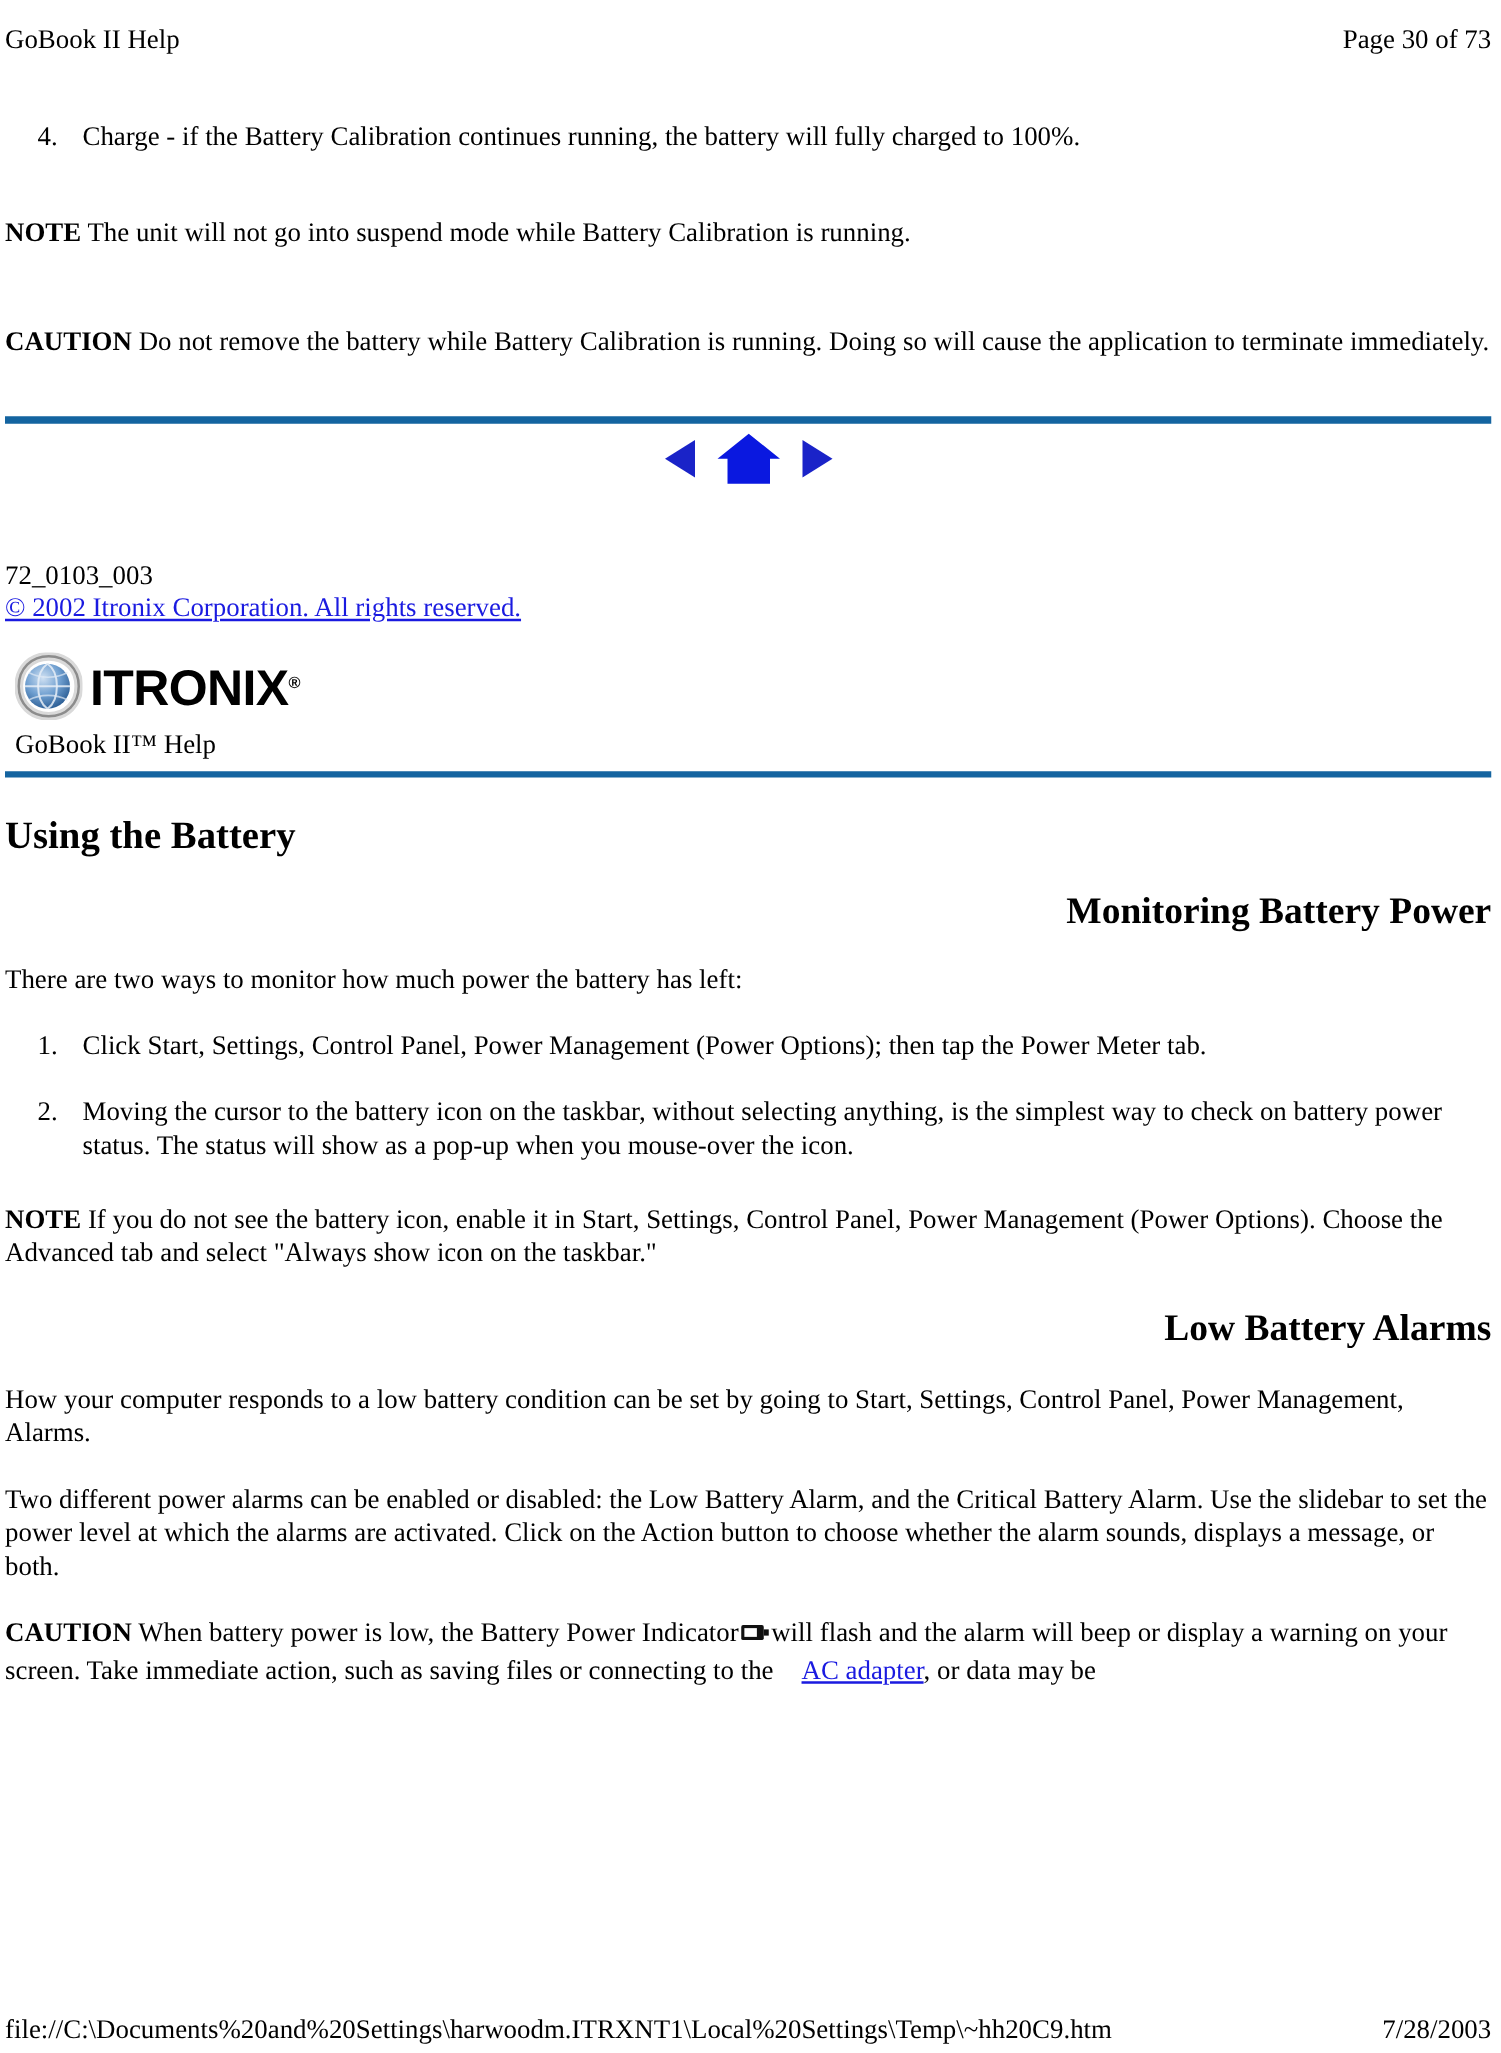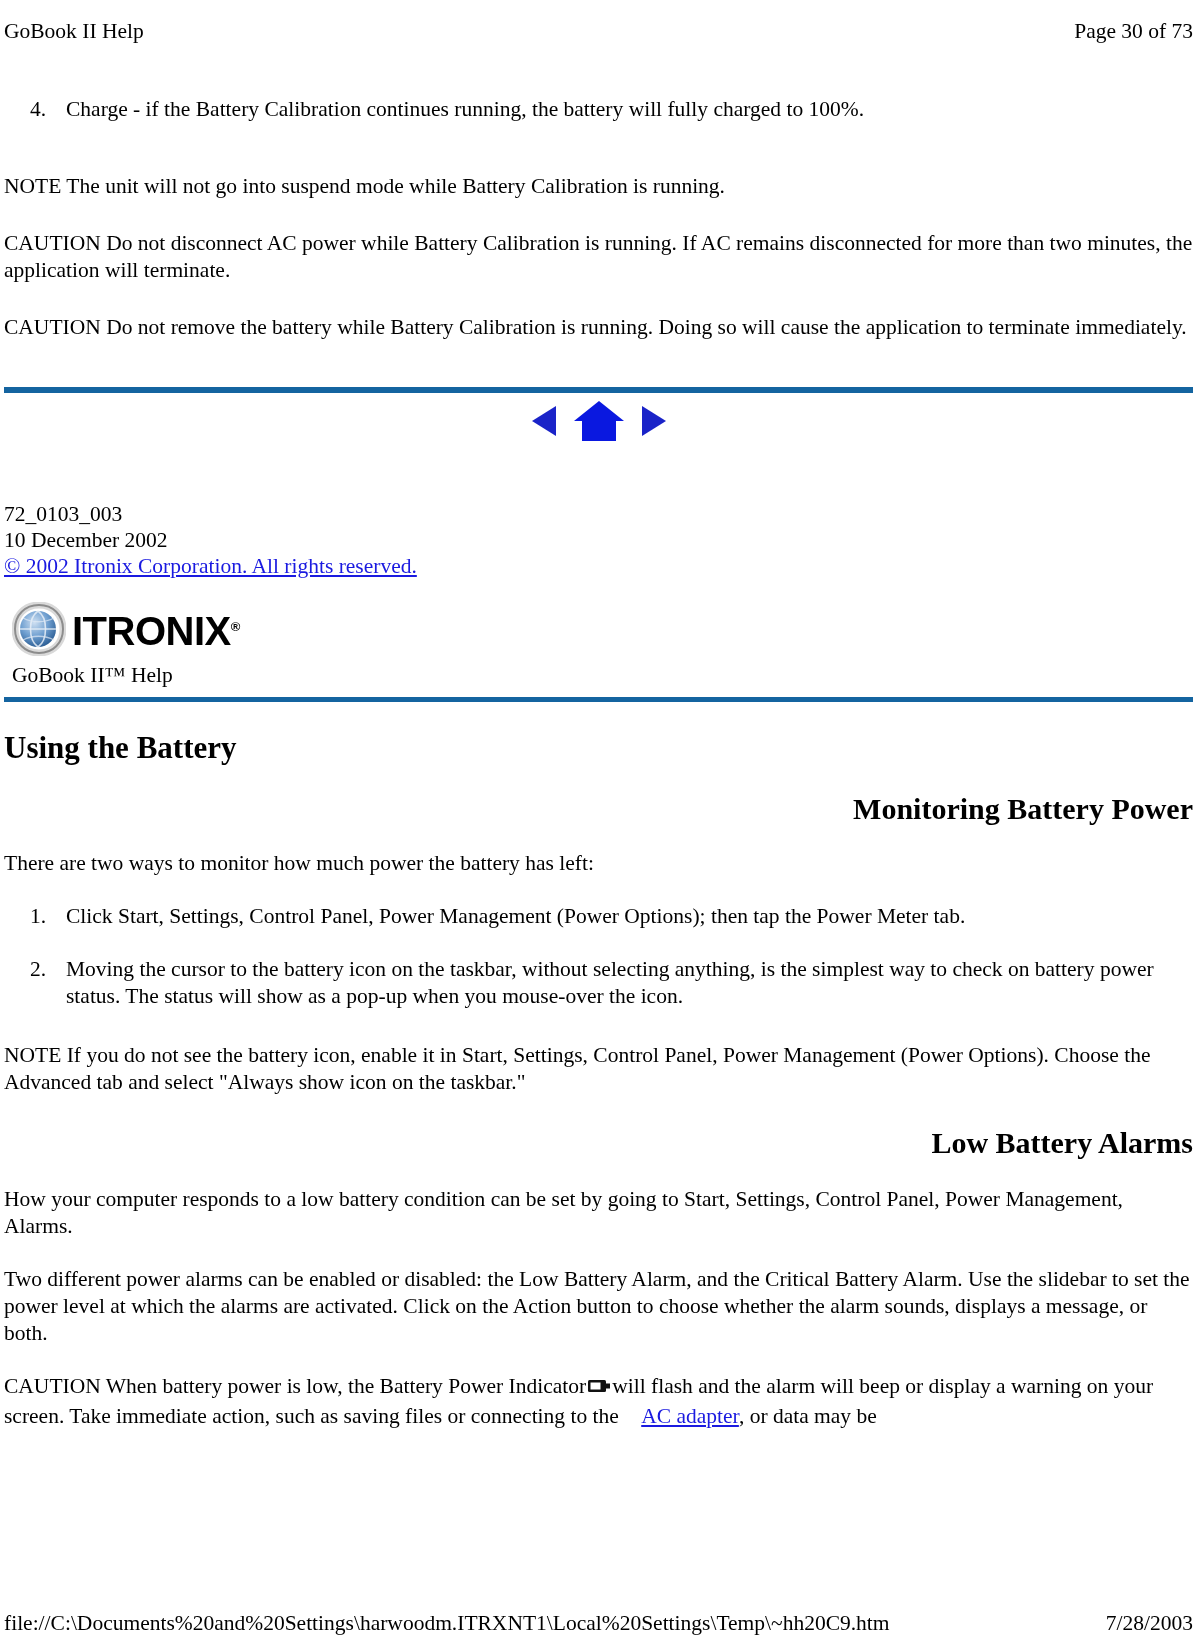--- a/index.html
+++ b/index.html
@@ -49,21 +49,21 @@
   p.body {
     margin: 0 0 0 0;
     font-size: 21.5px;
     line-height: 27px;
     text-align: left;
   }
   .gap-sm { height: 24px; }
   .gap-md { height: 30px; }
 
   .lead {
-    font-weight: normal;
+    font-weight: bold;
   }
 
   
   .numlist {
     margin: 0;
     padding: 0;
     list-style: none;
   }
   .numlist li {
     position: relative;
@@ -207,24 +207,20 @@
 
     <div class="gap-sm"></div>
 
     <p class="body">
       <span class="lead">NOTE</span>
       <span>The unit will not go into suspend mode while Battery Calibration is running.</span>
     </p>
 
     <div class="gap-md"></div>
 
-    <p class="body">
-      <span class="lead">CAUTION</span>
-      <span>Do not disconnect AC power while Battery Calibration is running.  If AC remains disconnected for more than two minutes, the application will terminate.</span>
-    </p>
 
     <div class="gap-md"></div>
 
     <p class="body">
       <span class="lead">CAUTION</span>
       <span>Do not remove the battery while Battery Calibration is running. Doing so will cause the application to terminate immediately.</span>
     </p>
 
     <div style="height:46px"></div>
 
@@ -245,21 +241,20 @@
         <svg width="28" height="34" viewBox="0 0 28 34">
           <polygon points="2,2 2,32 26,17" fill="#1a23c8"></polygon>
         </svg>
       </span>
     </div>
 
     <div style="height:28px"></div>
 
     <div class="idblock">
       <div>72_0103_003</div>
-      <div>10 December 2002</div>
       <div><a class="link" href="#">© 2002 Itronix Corporation.  All rights reserved.</a></div>
     </div>
 
     <div style="height:18px"></div>
 
     <div class="logo-row">
       <span class="logo-mark">
         <svg width="54" height="54" viewBox="0 0 54 54">
           <defs>
             <radialGradient id="gball" cx="40%" cy="32%" r="70%">

